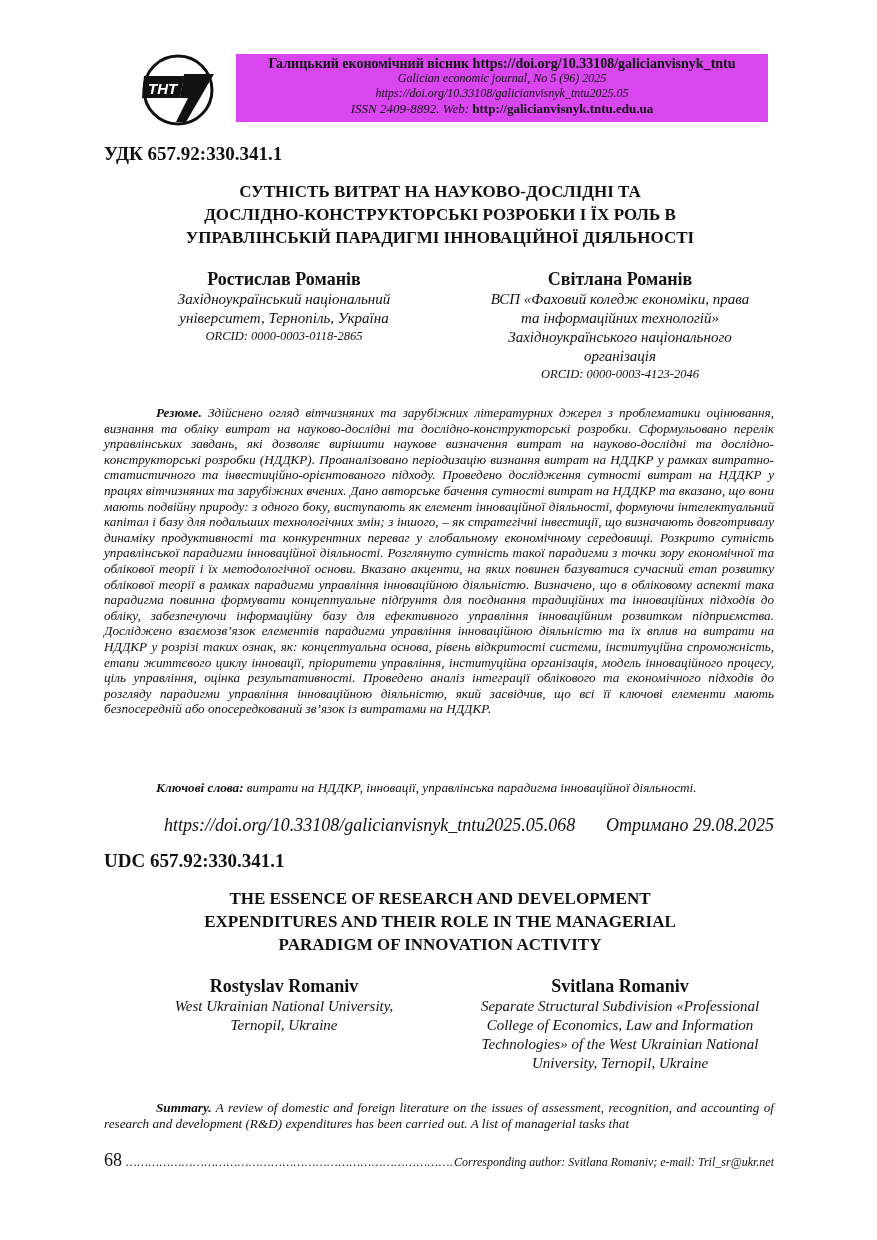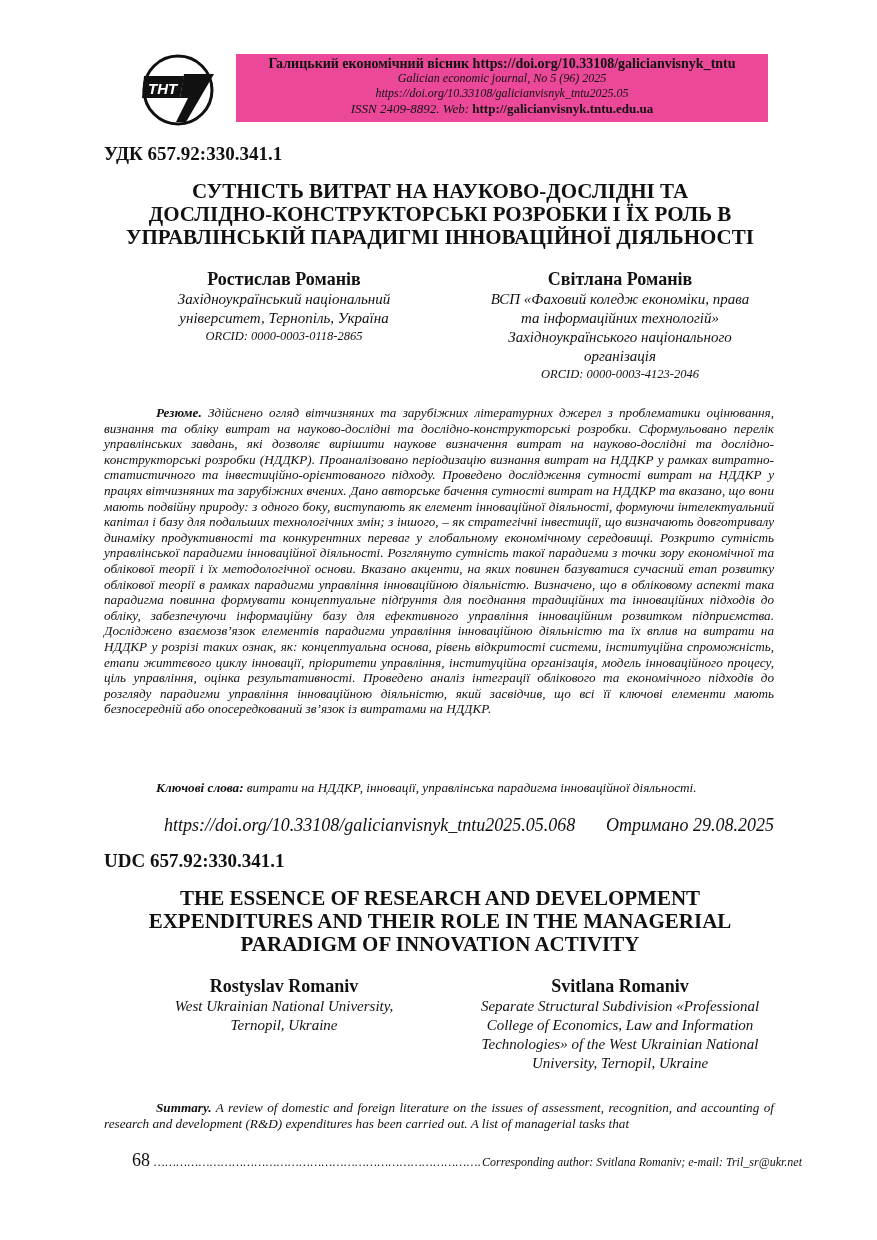--- a/index.html
+++ b/index.html
@@ -3,32 +3,32 @@
 <meta charset="utf-8">
 <style>
   html, body { margin: 0; padding: 0; background: #ffffff; }
   body {
     width: 877px; height: 1240px; position: relative; overflow: hidden;
     font-family: "Liberation Serif", "DejaVu Serif", serif; color: #111;
   }
   .logo { position: absolute; left: 140px; top: 52px; width: 76px; height: 76px; }
   .header-box {
     position: absolute; left: 236px; top: 54px; width: 532px; height: 66px;
-    background: #ec4899; text-align: center; line-height: 15px; padding-top: 2px;
+    background: #d946ef; text-align: center; line-height: 15px; padding-top: 2px;
   }
   .header-box .l1 { font-weight: bold; font-size: 14px; }
   .header-box .l2, .header-box .l3 { font-style: italic; font-size: 12px; }
   .header-box .l4 { font-size: 13px; }
   .header-box .l4 i { font-style: italic; text-align: right; }
   .header-box .l4 b { font-weight: bold; }
 
   .udk { position: absolute; left: 104px; font-weight: bold; font-size: 19px; }
   .title {
     position: absolute; left: 104px; width: 672px; text-align: center;
-    font-weight: bold; font-size: 21px; line-height: 23px;
+    font-weight: bold; font-size: 17px; line-height: 23px;
   }
   .authors { position: absolute; left: 116px; width: 672px; display: flex; }
   .author { width: 50%; text-align: center; font-size: 15px; line-height: 19px; }
   .author .name { font-weight: bold; font-size: 18px; line-height: 22px; }
   .author .aff { font-style: italic; }
   .author .orcid { font-style: italic; font-size: 12.5px; line-height: 16px; }
 
   .abstract {
     position: absolute; left: 104px; width: 670px;
     font-style: italic; font-size: 13.2px; line-height: 15.6px; text-align: justify;
@@ -39,21 +39,21 @@
     position: absolute; left: 104px; width: 670px; font-style: italic;
     font-size: 13.2px; line-height: 15.6px; text-indent: 52px; margin: 0;
   }
   .meta-row {
     position: absolute; left: 104px; width: 670px; display: flex;
     justify-content: space-between; font-style: italic; font-size: 18px;
   }
   .meta-row .doi { margin-left: 60px; }
   .footer {
     position: absolute; left: 104px; top: 1150px; width: 670px;
-    font-size: 12px; display: flex; align-items: baseline; white-space: nowrap; overflow: hidden; margin-left: 28px;
+    font-size: 12px; display: flex; align-items: baseline; white-space: nowrap; overflow: hidden;
   }
   .footer .pg { font-size: 18px; margin-right: 4px; }
   .footer .dots { flex: 1; overflow: hidden; font-style: italic; letter-spacing: 0.5px; }
   .footer .corr { font-style: italic; }
 </style>
 </head>
 <body>
 
 <div class="logo">
   <svg width="76" height="76" viewBox="0 0 76 76">

